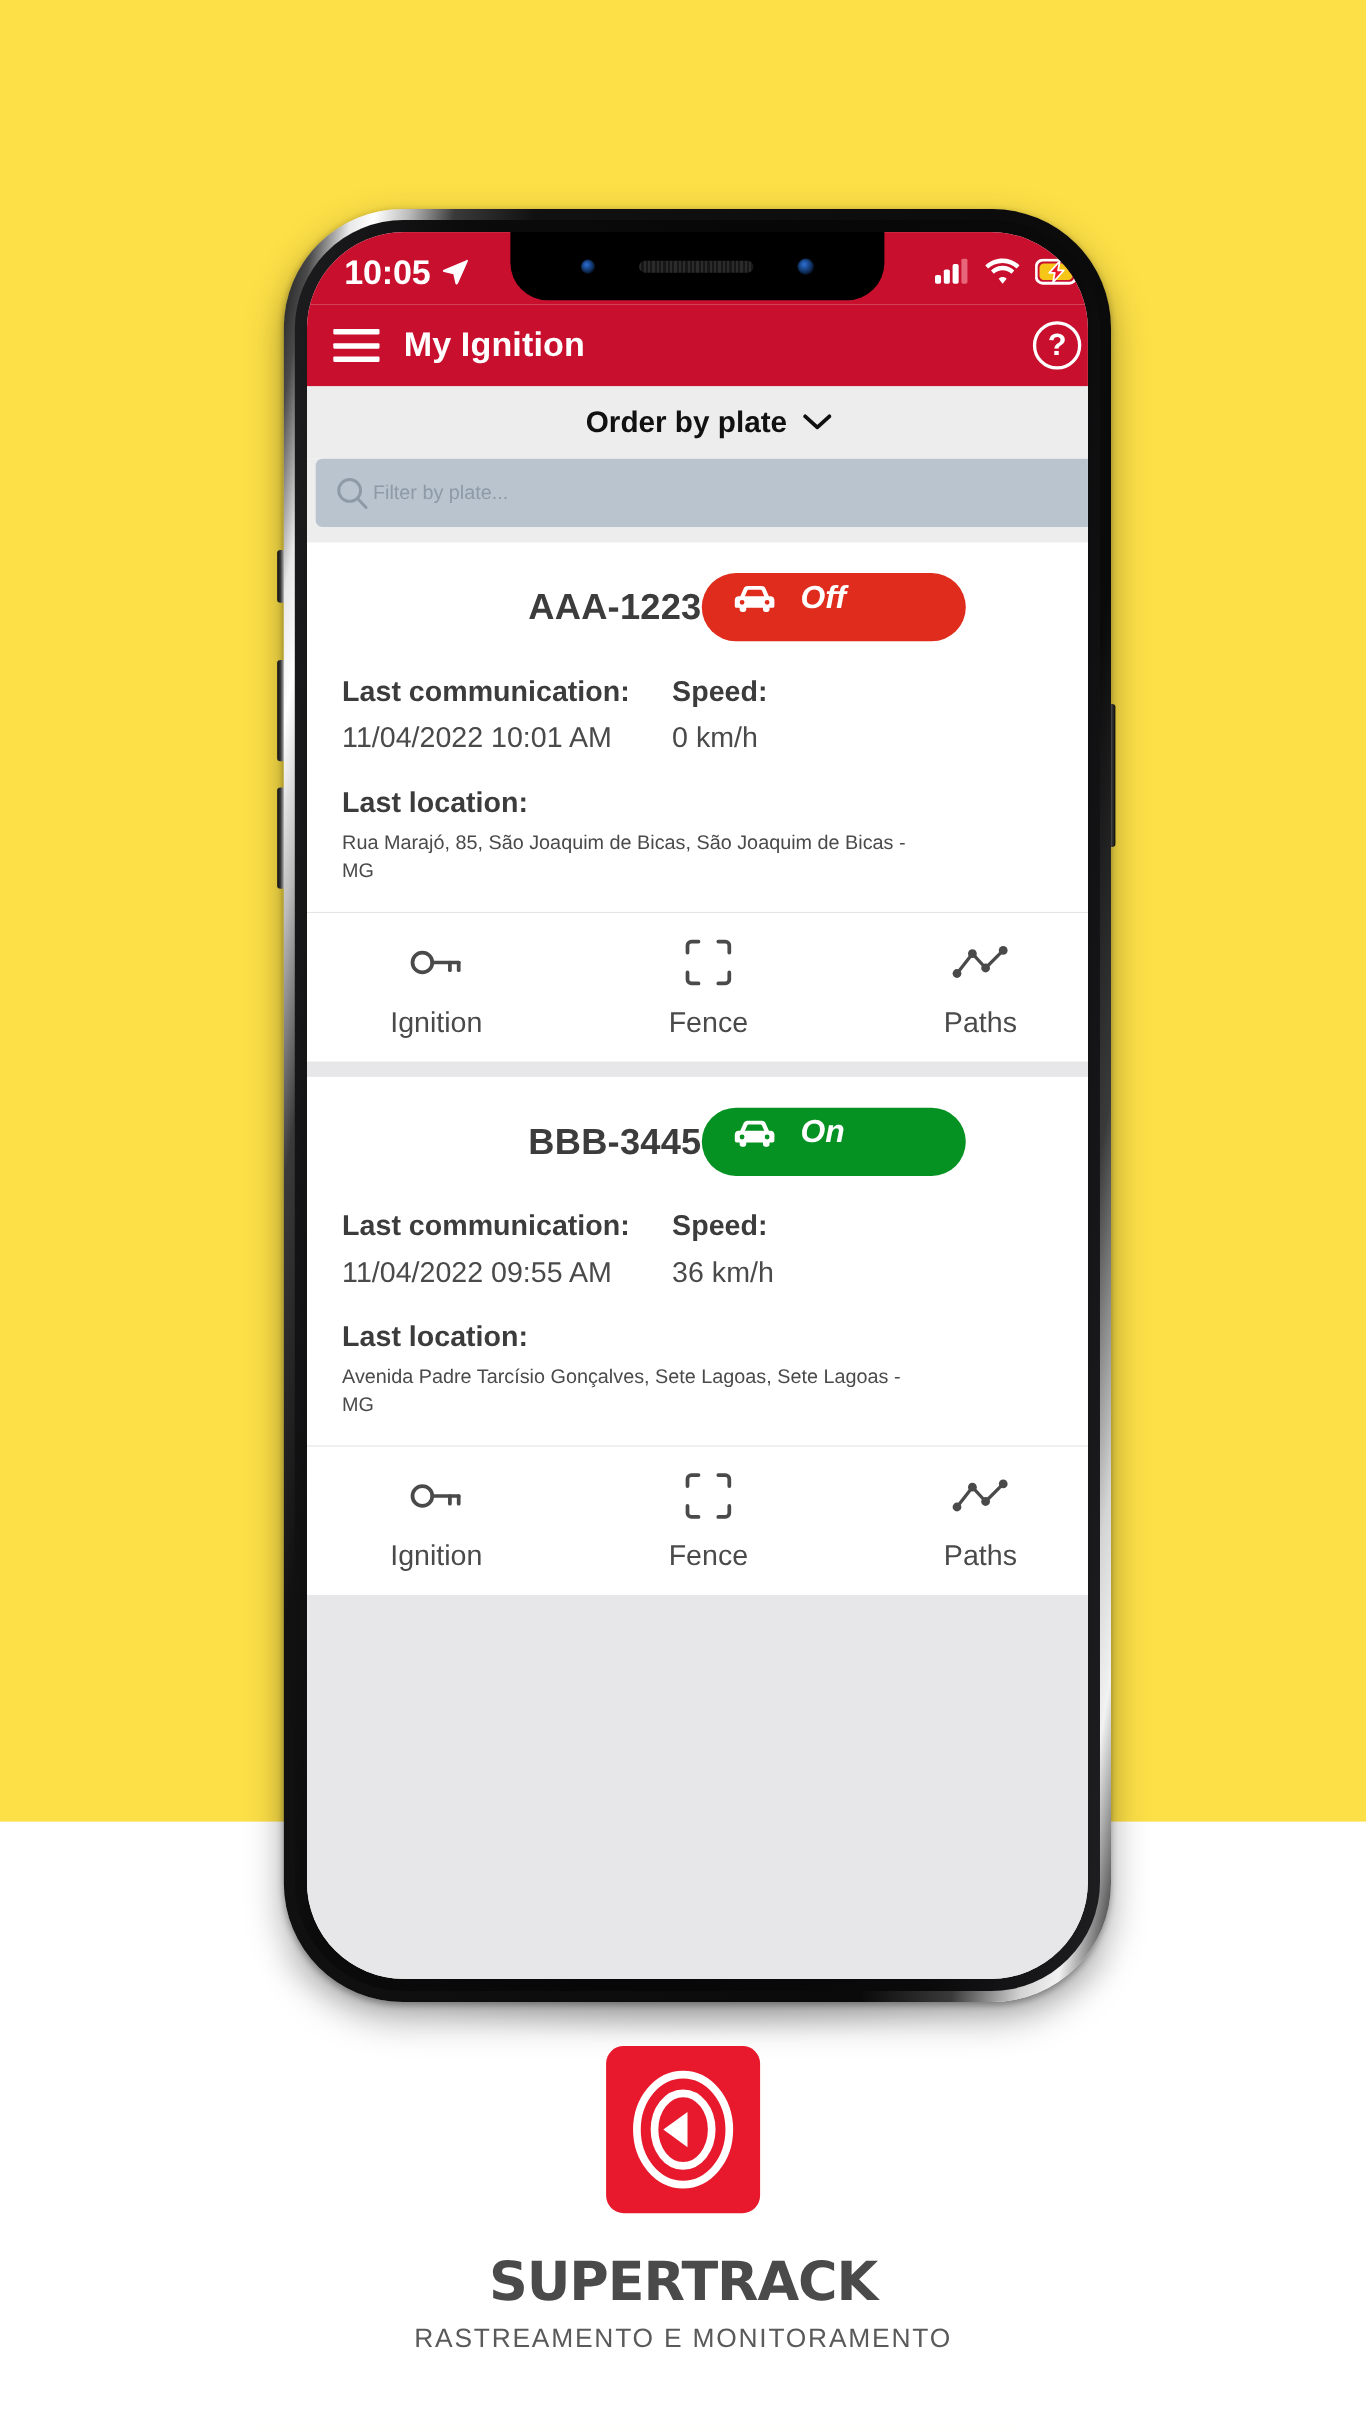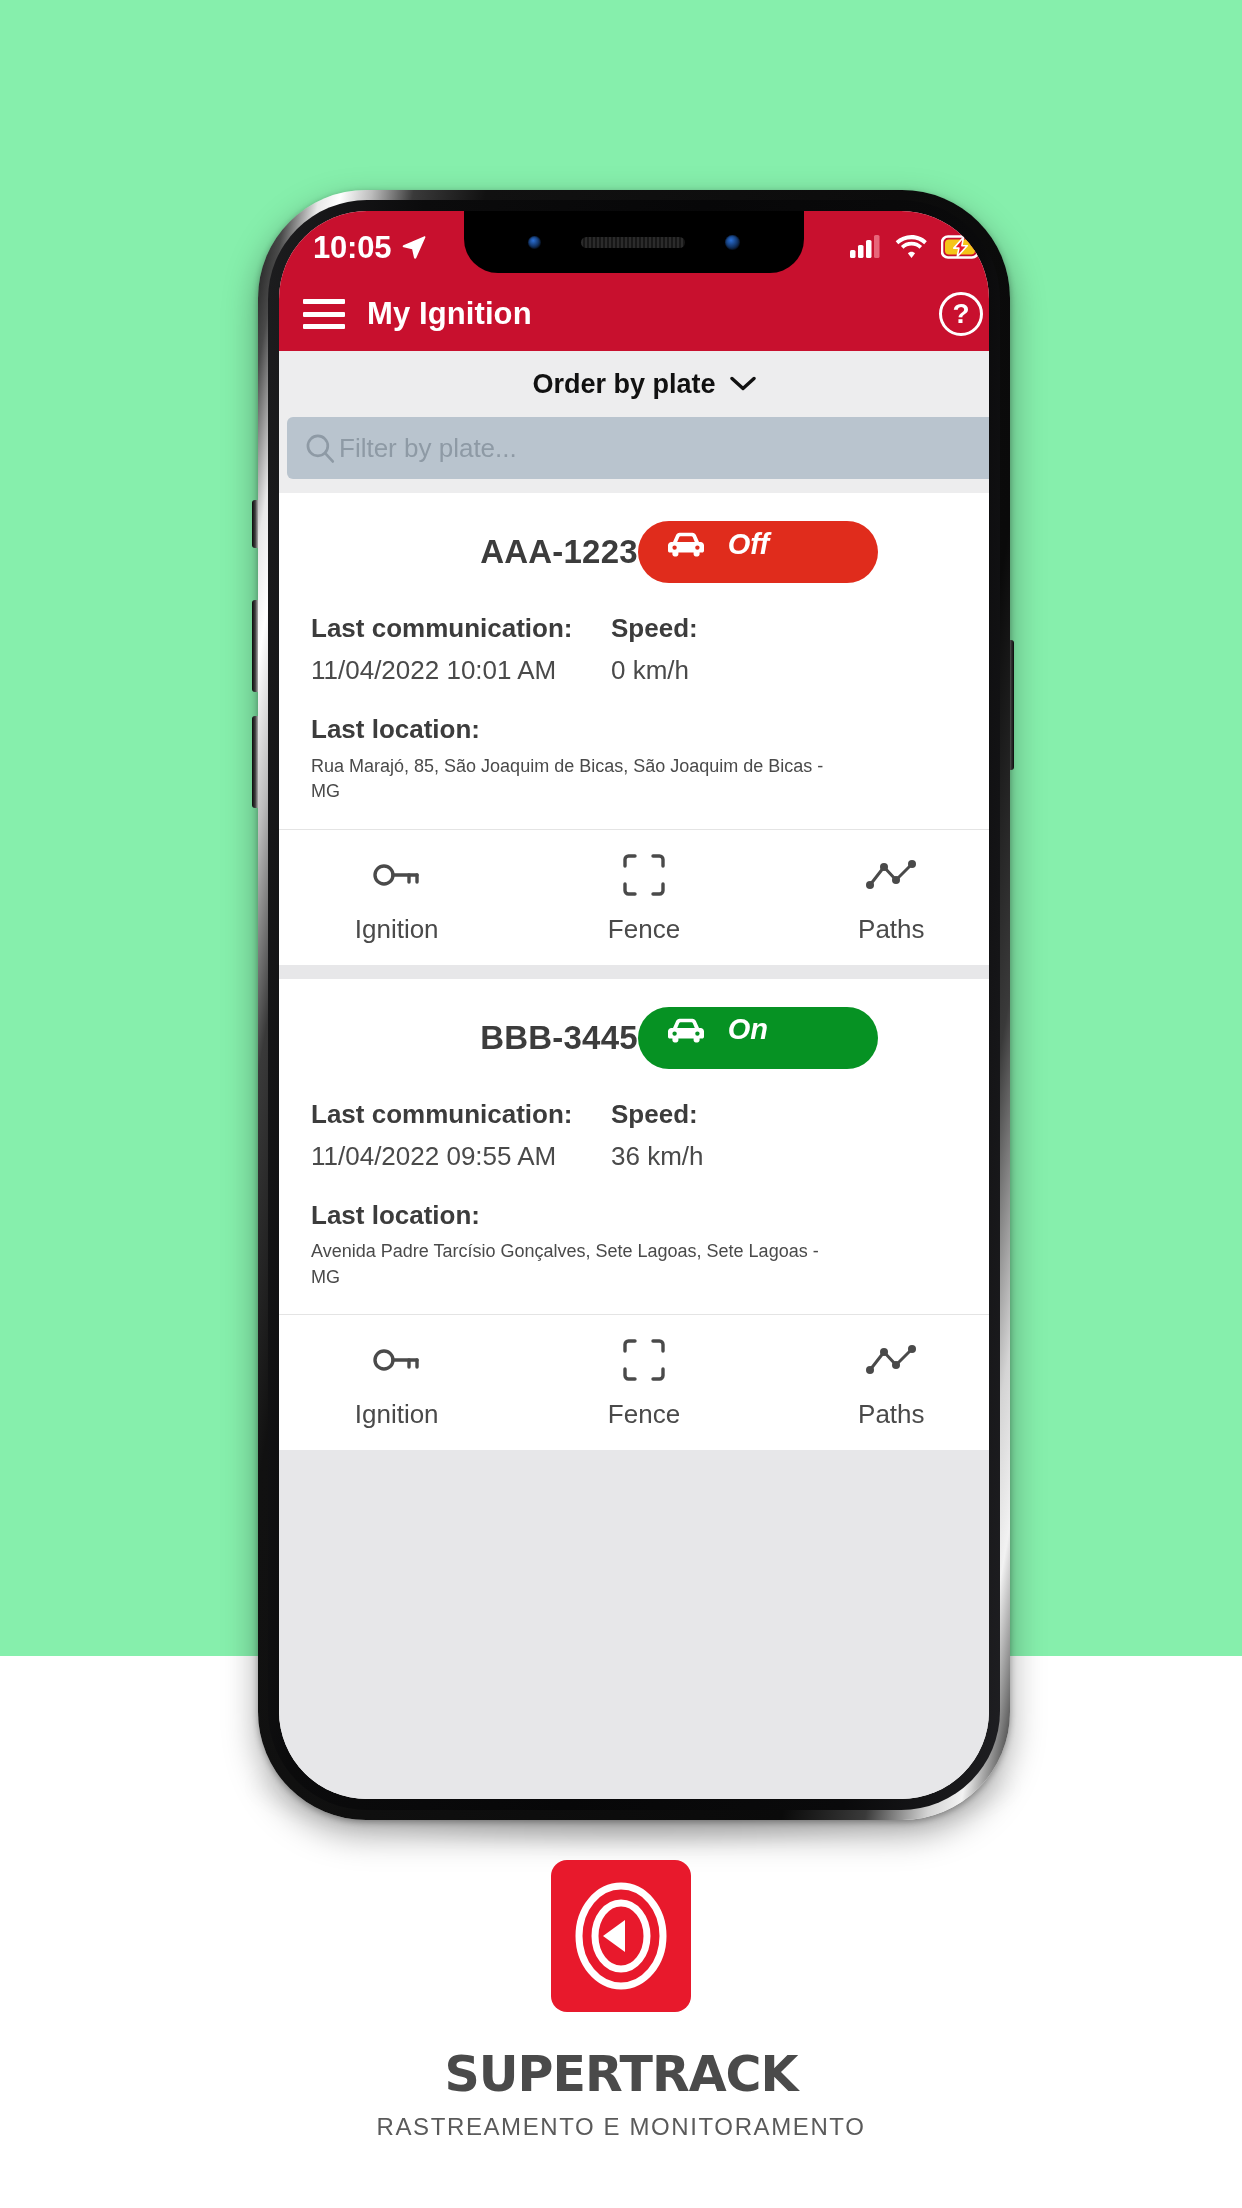--- a/index.html
+++ b/index.html
@@ -6,21 +6,21 @@
   html, body {
     width: 1242px; height: 2208px;
     background: #ffffff;
     font-family: "Liberation Sans", sans-serif;
     overflow: hidden;
   }
 
   .stage {
     position: relative;
     width: 1242px; height: 1656px;
-    background: #86efac;
+    background: #fde047;
   }
 
   
   .phone-shadow{
     position:absolute; left:248px; top:1760px; width:770px; height:90px;
     background: radial-gradient(ellipse at 50% 30%, rgba(0,0,0,0.22) 0%, rgba(0,0,0,0.10) 45%, rgba(0,0,0,0) 72%);
     filter: blur(6px);
     z-index:0;
   }
   .phone-outer{
@@ -106,21 +106,21 @@
   }
   .sortbar .lbl{ font-size:27px; font-weight:700; }
 
   
   .searchwrap{ background:#EDEDEE; padding:0 8px 14px; }
   .searchbox{
     height:62px; background:#B9C4CE; border-radius:6px;
     display:flex; align-items:center; padding:0 16px; gap:2px;
   }
   .search-ic{ width:34px; height:34px; flex:none; }
-  .search-ph{ font-size:26px; color:#8E9AA5; }
+  .search-ph{ font-size:18px; color:#8E9AA5; }
 
   
   .list{ flex:1; background:#E7E7E9; overflow:hidden; }
   .card{ background:#FFFFFF; margin-bottom:14px; }
   .card-body{ padding:26px 32px 24px; }
   .card-head{ display:flex; align-items:center; justify-content:center; min-height:66px; }
   .plate{ font-size:33px; font-weight:700; color:#3C3C3C; letter-spacing:0.2px; }
   .pill{
     display:flex; align-items:center; gap:20px;
     height:62px; padding:0 40px 16px 26px; border-radius:31px;

